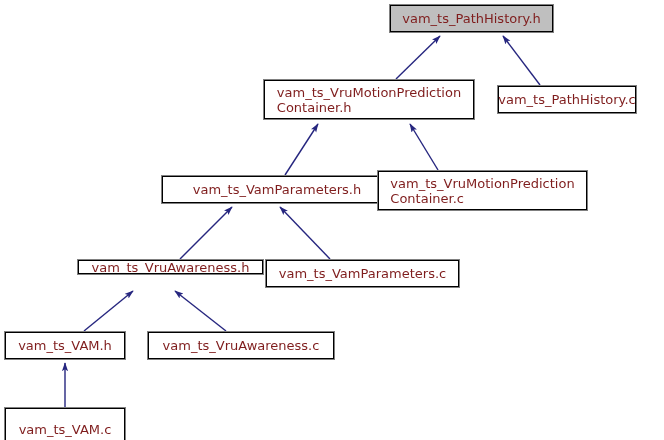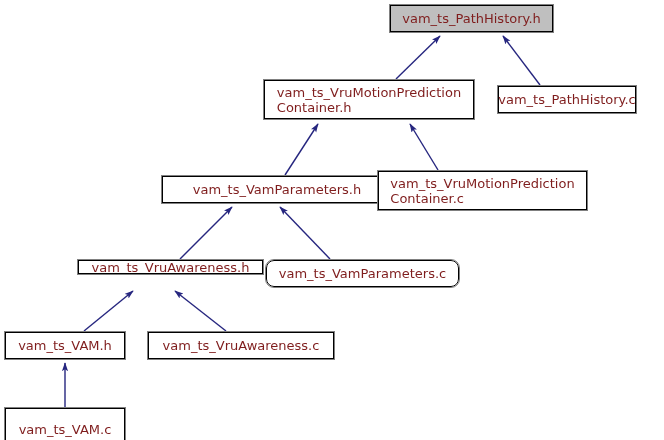--- a/index.html
+++ b/index.html
@@ -72,17 +72,17 @@
       <line x1="65" y1="407" x2="65" y2="363" stroke="#26267f" stroke-width="1.4" marker-end="url(#arrowhead)"></line>
     </svg>
 <div class="node highlight" style="left: 390px; top: 5px; width: 163px; height: 27px;"><span class="node-label">vam_ts_PathHistory.h</span></div>
     <div class="node" style="left: 264px; top: 80px; width: 210px; height: 39px;"><span class="node-label">vam_ts_VruMotionPrediction
 Container.h</span></div>
     <div class="node" style="left: 498px; top: 86px; width: 138px; height: 27px;"><span class="node-label">vam_ts_PathHistory.c</span></div>
     <div class="node" style="left: 162px; top: 176px; width: 230px; height: 27px;"><span class="node-label">vam_ts_VamParameters.h</span></div>
     <div class="node" style="left: 378px; top: 171px; width: 209px; height: 39px;"><span class="node-label">vam_ts_VruMotionPrediction
 Container.c</span></div>
     <div class="node" style="left: 58px; top: 260px; width: 185px; height: 14px; margin-left: 20px;"><span class="node-label">vam_ts_VruAwareness.h</span></div>
-    <div class="node" style="left: 266px; top: 260px; width: 193px; height: 27px; border-radius: 8px;"><span class="node-label">vam_ts_VamParameters.c</span></div>
+    <div class="node" style="left: 266px; top: 260px; width: 193px; height: 27px;"><span class="node-label">vam_ts_VamParameters.c</span></div>
     <div class="node" style="left: 148px; top: 332px; width: 186px; height: 27px;"><span class="node-label">vam_ts_VruAwareness.c</span></div>
     <div class="node" style="left: 5px; top: 332px; width: 120px; height: 27px;"><span class="node-label">vam_ts_VAM.h</span></div>
     <div class="node" style="left: 5px; top: 408px; width: 120px; height: 42px;"><span class="node-label">vam_ts_VAM.c</span></div>
   </div>
 
 </body></html>

